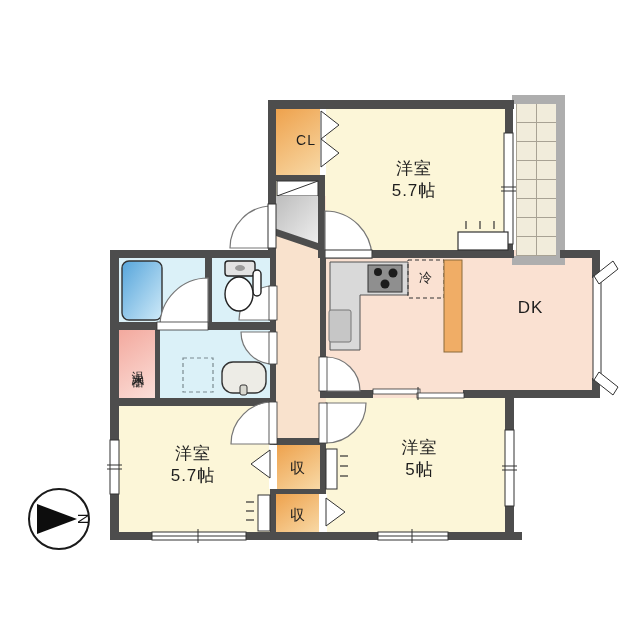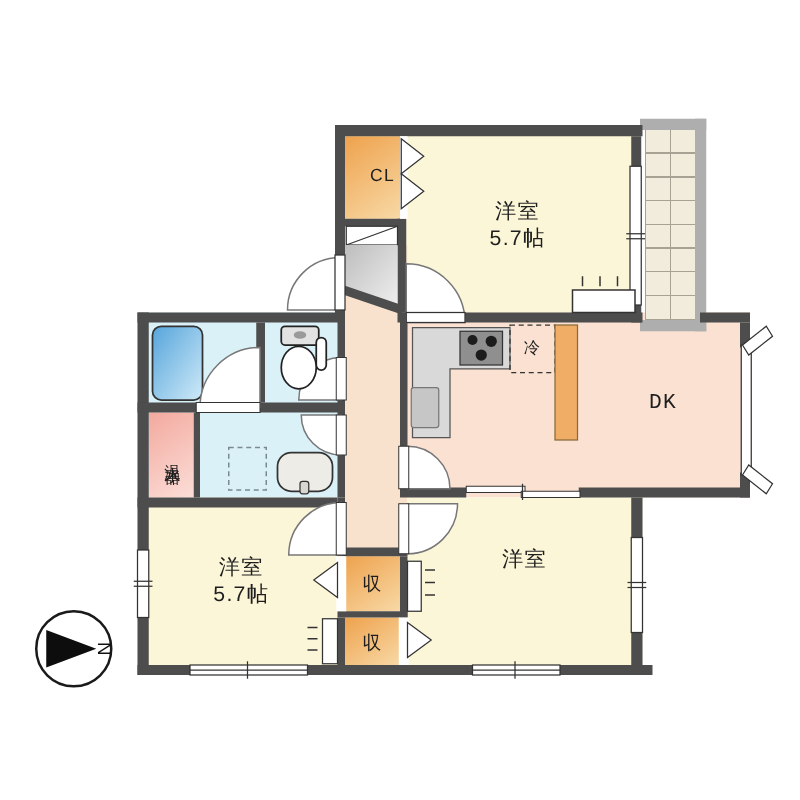--- a/index.html
+++ b/index.html
@@ -187,31 +187,32 @@
 
   <div class="lbl sm-lbl" style="left:276px;top:131px;width:60px;">
     <span>CL</span>
   </div>
 
   <div class="lbl room-lbl" style="left:330px;top:158px;width:168px;">
     <div>洋室</div>
     <div>5.7帖</div>
   </div>
 
-  <div class="lbl room-lbl" style="left:458px;top:312px;width:145px;font-family:Liberation Mono, monospace;">
+  <div class="lbl room-lbl" style="left:458px;top:297px;width:145px;">
     <div>DK</div>
   </div>
 
   <div class="lbl room-lbl" style="left:118px;top:443px;width:150px;">
     <div>洋室</div>
     <div>5.7帖</div>
   </div>
 
   <div class="lbl room-lbl" style="left:342px;top:437px;width:155px;">
     <div>洋室</div>
+    <div>5帖</div>
   </div>
 
   <div class="lbl" style="left:276px;top:458px;width:44px;font-size:15px;">
     <span>収</span>
   </div>
   <div class="lbl" style="left:276px;top:505px;width:44px;font-size:15px;">
     <span>収</span>
   </div>
 
   <div class="lbl" style="left:408px;top:270px;width:36px;font-size:13px;">

